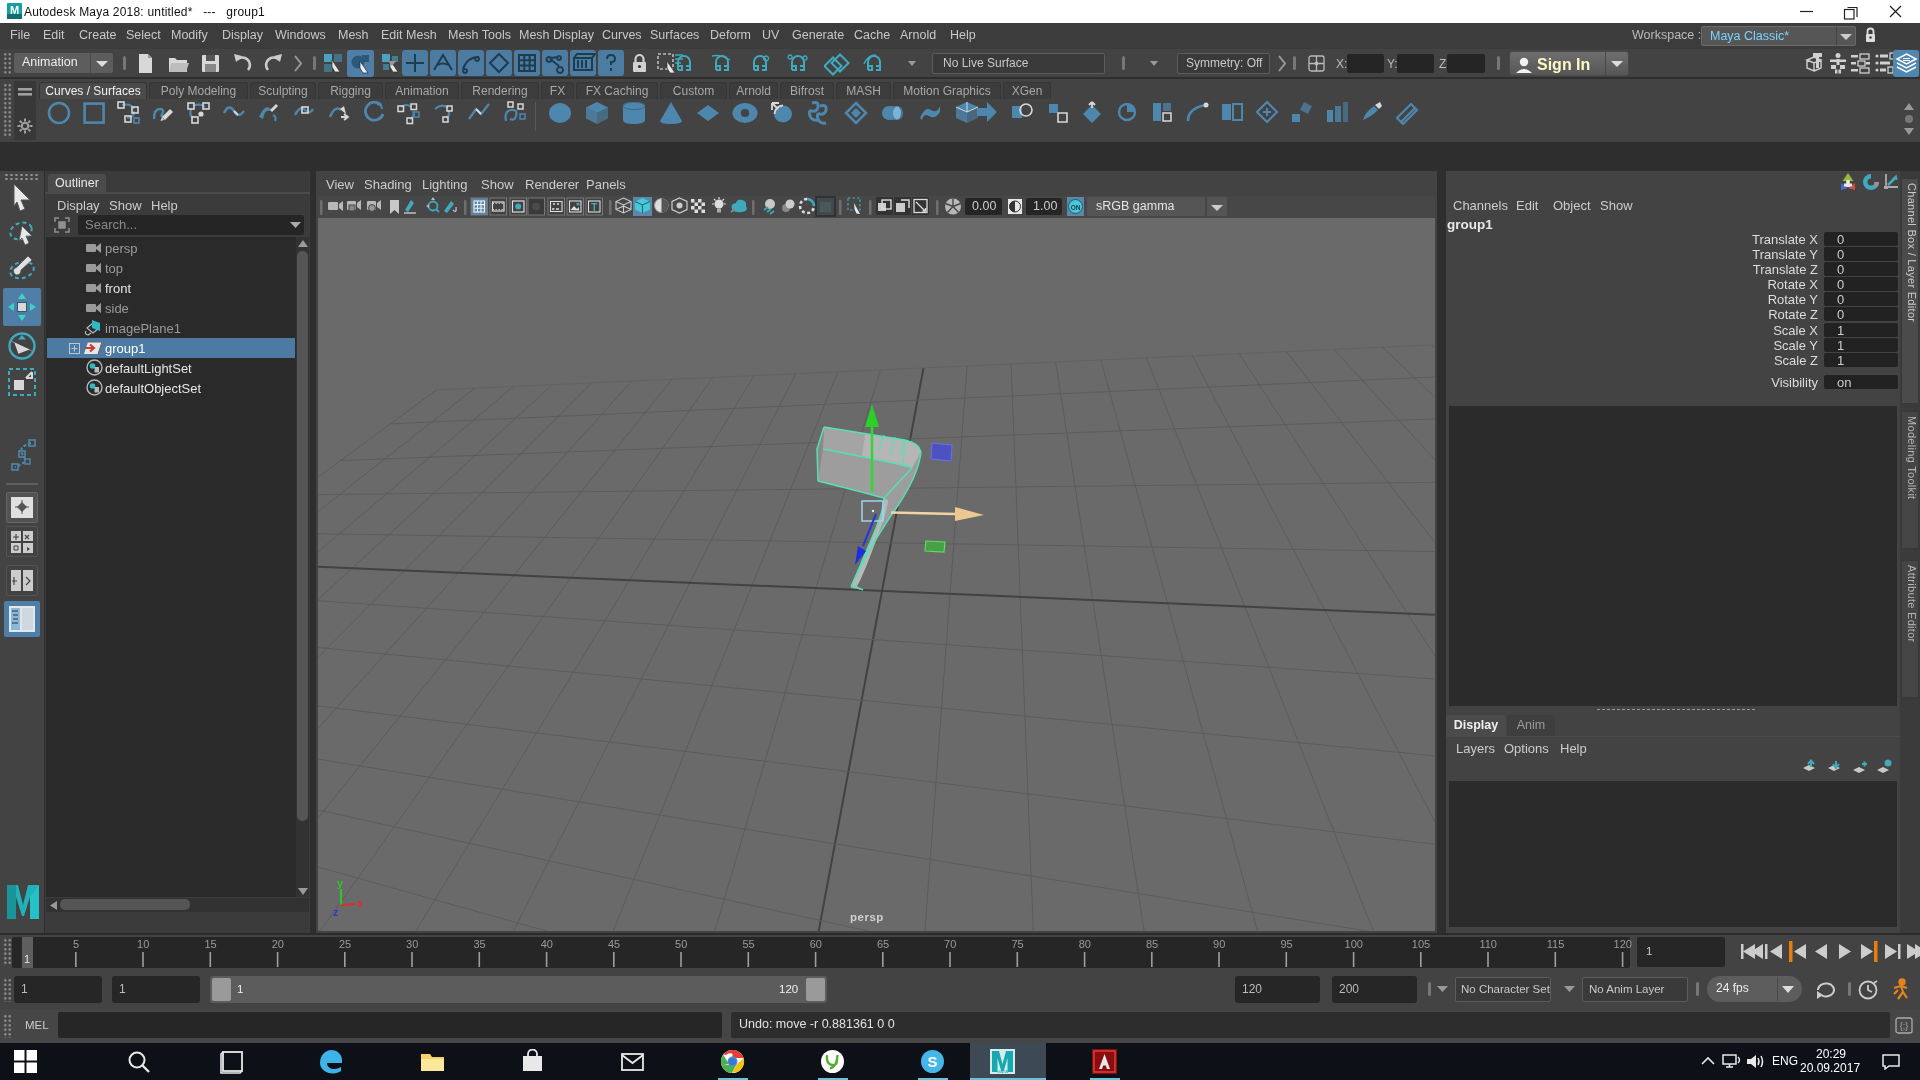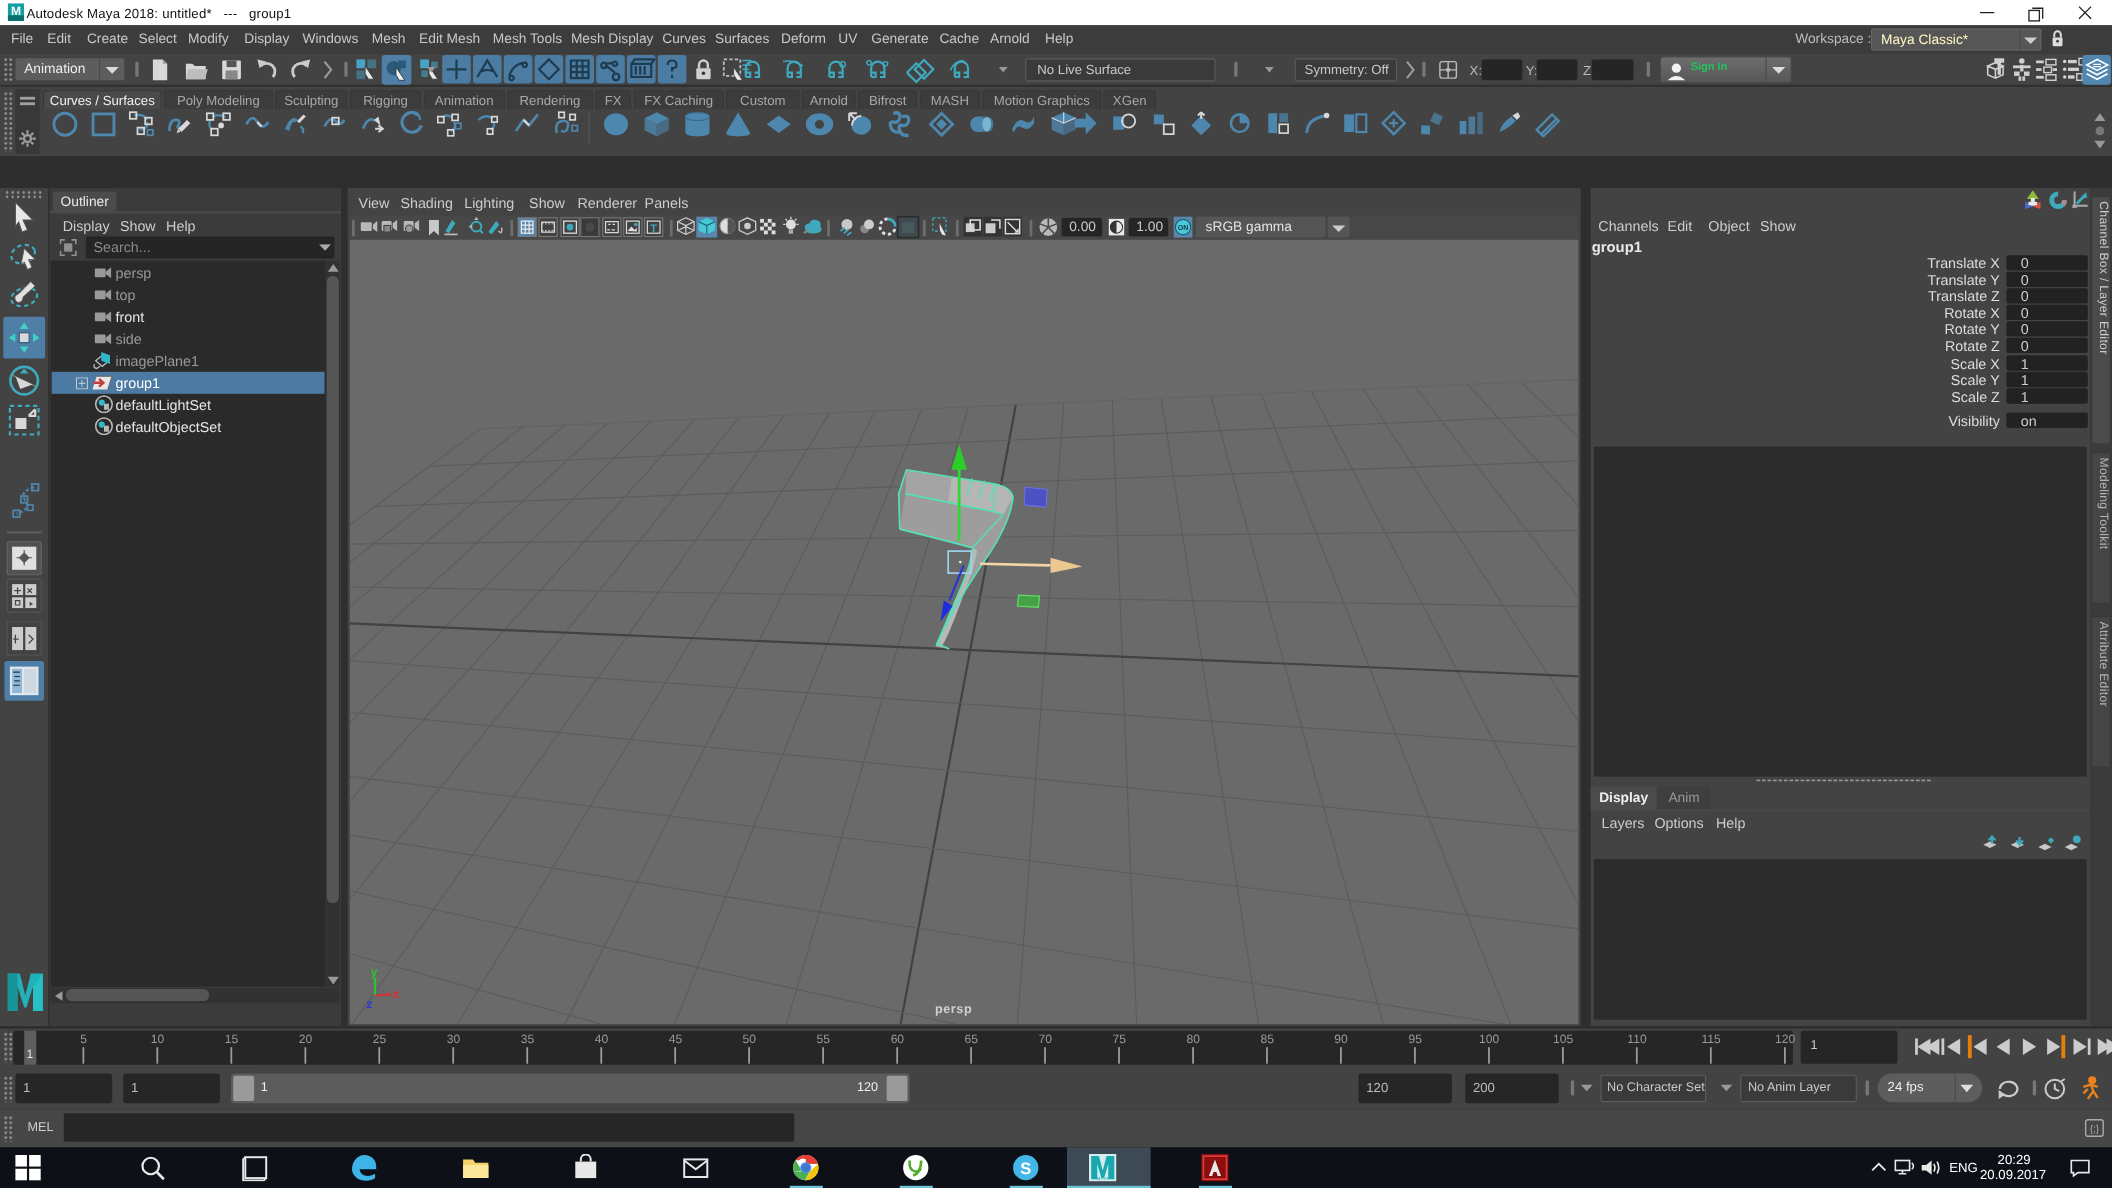--- a/index.html
+++ b/index.html
@@ -78,21 +78,21 @@
 <span class="m" style="left:519px">Mesh Display</span>
 <span class="m" style="left:602px">Curves</span>
 <span class="m" style="left:650px">Surfaces</span>
 <span class="m" style="left:710px">Deform</span>
 <span class="m" style="left:762px">UV</span>
 <span class="m" style="left:792px">Generate</span>
 <span class="m" style="left:854px">Cache</span>
 <span class="m" style="left:900px">Arnold</span>
 <span class="m" style="left:950px">Help</span>
 <span class="m" style="left:1632px;color:#bbb">Workspace :</span>
-<div class="abs" style="left:1701px;top:3px;width:154px;height:20px;background:#565656;border:1px solid #6a6a6a;border-radius:2px;color:#fef9c3;font-size:12.5px;line-height:18px;padding-left:8px">Maya Classic*</div>
+<div class="abs" style="left:1701px;top:3px;width:154px;height:20px;background:#565656;border:1px solid #6a6a6a;border-radius:2px;color:#7dd3fc;font-size:12.5px;line-height:18px;padding-left:8px">Maya Classic*</div>
 <div class="abs" style="left:1836px;top:3px;width:20px;height:20px;background:#565656;border:1px solid #6a6a6a;border-left:1px solid #444;border-radius:0 2px 2px 0"></div>
 <svg class="abs" style="left:1839px;top:10px" width="14" height="8">
         <path d="M1 1 L13 1 L7 7 Z" fill="#ccc"></path>
       </svg>
 <svg class="abs" style="left:1864px;top:4px" width="13" height="17">
         <rect x="2" y="7" width="9" height="8" rx="1" fill="#ddd"></rect>
         <path d="M3.5 7 V4.5 A3 3 0 0 1 9.5 4.5 V7" fill="none" stroke="#ddd" stroke-width="1.8"></path>
         <circle cx="6.5" cy="10.5" r="1.3" fill="#444"></circle>
       </svg>
 </div>
@@ -238,21 +238,21 @@
 <span class="abs" style="left:1387px;top:8px;font-size:12px;color:#bbb">Y:</span>
 <div class="fieldD" style="left:1397px;top:5px;width:37px;height:19px"></div>
 <span class="abs" style="left:1439px;top:8px;font-size:12px;color:#bbb">Z:</span>
 <div class="fieldD" style="left:1447px;top:5px;width:38px;height:19px"></div>
 <div class="sepb" style="left:1497px"></div>
 <div class="abs" style="left:1509px;top:2px;width:120px;height:25px;background:linear-gradient(#6e6e6e,#565656);border-radius:3px;border:1px solid #494949"></div>
 <svg class="abs" style="left:1514px;top:5px" width="20" height="20">
         <circle cx="10" cy="8" r="4.2" fill="#f2f2f2"></circle>
         <path d="M2 19 Q10 11 18 19 Z" fill="#f2f2f2"></path>
       </svg>
-<span class="abs" style="left:1537px;top:7px;font-size:10px;font-weight:bold;color:#22c55e">Sign In</span>
+<span class="abs" style="left:1537px;top:7px;font-size:16px;font-weight:bold;color:#fef9c3">Sign In</span>
 <div class="abs" style="left:1605px;top:3px;width:1px;height:23px;background:#4a4a4a"></div>
 <svg class="abs" style="left:1610px;top:11px" width="14" height="8">
         <path d="M1 1 L13 1 L7 7 Z" fill="#ddd"></path>
       </svg>
 <svg class="abs" style="left:1804px;top:3px" width="92" height="24" fill="#d0d0d0">
 <g>
           <path d="M3 8 L10 5 L17 8 L10 11 Z M3 8 V16 L10 19 V11 M17 8 V16 L10 19" fill="none" stroke="#d0d0d0" stroke-width="1.4"></path>
           <rect x="12" y="2" width="3" height="14" fill="#d0d0d0"></rect>
           <rect x="9" y="1" width="9" height="4" fill="#d0d0d0"></rect>
         </g>
@@ -1124,20 +1124,21 @@
         <g stroke="#e8821e" stroke-width="2.2" fill="none">
           <circle cx="16" cy="4" r="2.6" fill="#e8821e"></circle>
           <path d="M8 10 L15 8 L17 14 L12 21 M17 14 L21 20 M8 16 L12 12 M15 8 L21 10"></path>
         </g>
       </svg>
 </div>
 <div class="abs" id="cmdline">
 <div class="dots" style="left:3px;top:5px;height:24px"></div>
 <span class="abs" style="left:25px;top:10px;font-size:11.5px;color:#ccc">MEL</span>
 <div class="abs" style="left:58px;top:3px;width:664px;height:26px;background:#262626;border-radius:2px"></div>
+<div class="abs" style="left:731px;top:3px;width:1159px;height:26px;background:#2d2d2d;border-radius:2px;color:#e2e2e2;font-size:12.5px;line-height:25px;padding-left:8px">Undo: move -r 0.881361 0 0</div>
 <svg class="abs" style="left:1895px;top:8px" width="19" height="18">
         <rect x="1" y="1" width="16" height="15" rx="2" fill="none" stroke="#aaa" stroke-width="1.3"></rect>
         <text x="9" y="12" font-size="9" fill="#aaa" text-anchor="middle">{;}</text>
       </svg>
 </div>
 <div class="abs" id="taskbar">
 <svg class="tbicon" style="left:13px">
         <rect x="1" y="1" width="10.5" height="10.5" fill="#fff"></rect>
         <rect x="13.5" y="1" width="10.5" height="10.5" fill="#fff"></rect>
         <rect x="1" y="13.5" width="10.5" height="10.5" fill="#fff"></rect>

